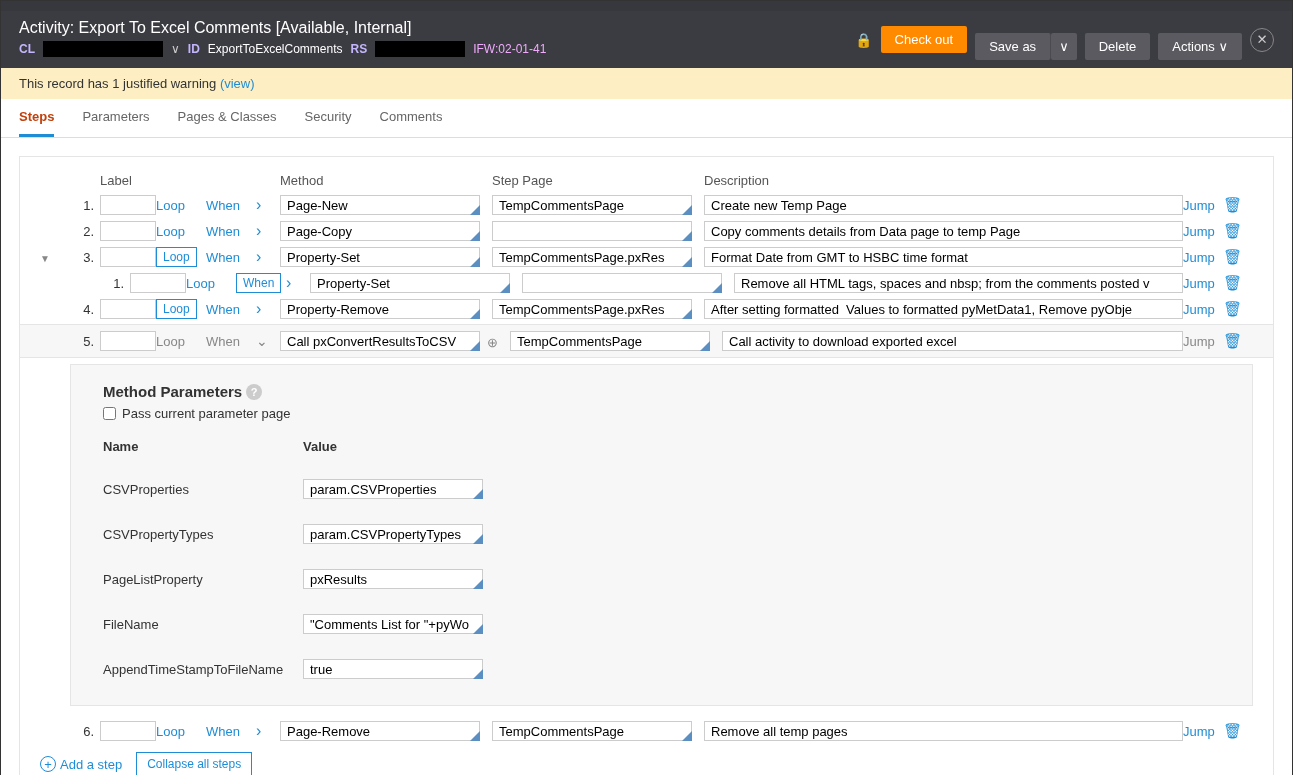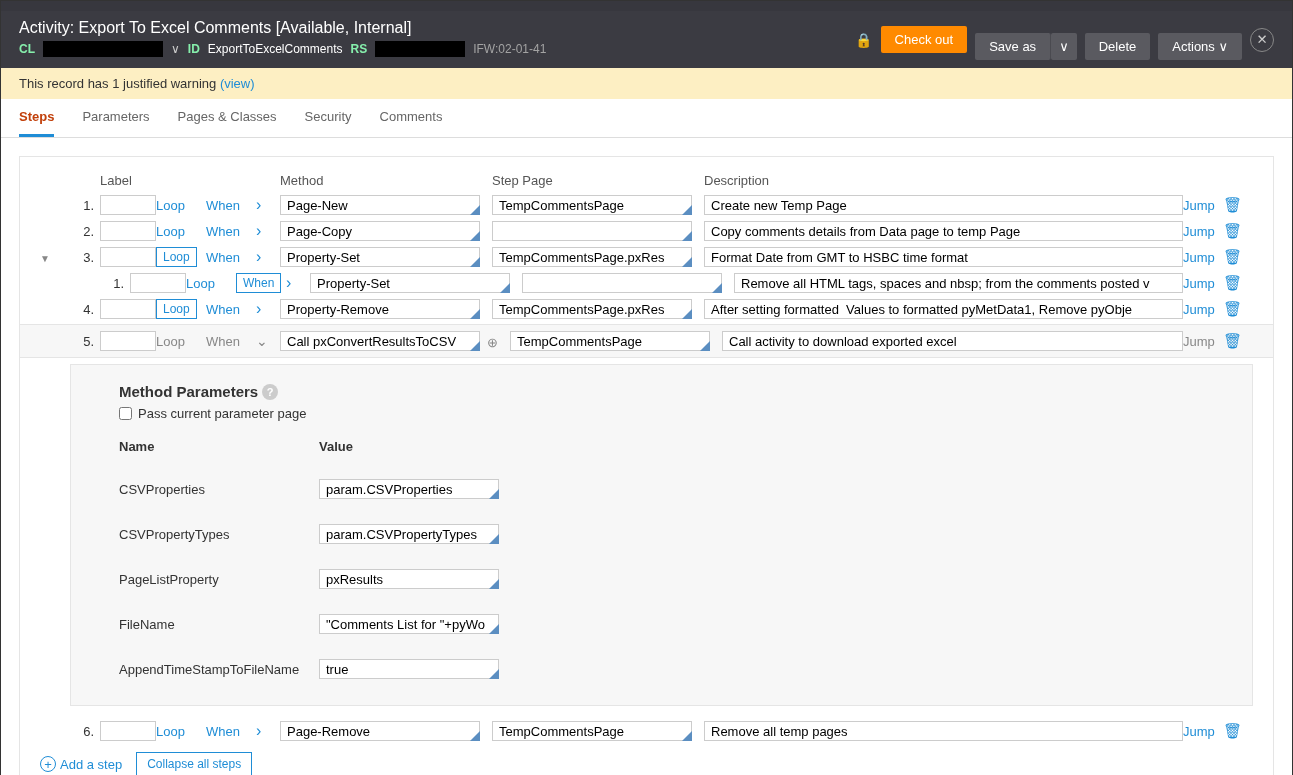--- a/index.html
+++ b/index.html
@@ -3,21 +3,21 @@
 <meta charset="utf-8">
 <style>
 * { box-sizing: border-box; margin: 0; padding: 0; }
 body { font-family: Arial, sans-serif; font-size: 13px; background: #fff; color: #333; }
 .window { border: 1px solid #333; }
 .topbar { background: #37373e; height: 10px; }
 .header { background: #3b3b42; color: #fff; padding: 8px 18px; display: flex; justify-content: space-between; align-items: flex-start; }
 .header-left { flex: 1; }
 .activity-title { font-size: 16px; font-weight: 300; color: #fff; margin-bottom: 4px; }
 .meta-line { font-size: 12px; display: flex; gap: 8px; align-items: center; color: #ccc; }
-.meta-label { color: #86efac; font-weight: bold; }
+.meta-label { color: #c4b5fd; font-weight: bold; }
 .redacted { background: #000; color: #000; display: inline-block; height: 16px; }
 .header-right { display: flex; gap: 8px; align-items: center; }
 .btn { border: none; padding: 6px 14px; font-size: 13px; cursor: pointer; border-radius: 2px; color: #fff; }
 .btn-orange { background: #ff8a00; }
 .btn-grey { background: #5a5a60; margin-top: 14px; }
 .btn-split { display: flex; }
 .btn-split .main { border-right: 1px solid #4a4a50; }
 .btn-split .caret { padding: 6px 8px; }
 .icon-btn { background: transparent; border: 1px solid #888; border-radius: 50%; width: 24px; height: 24px; color: #ccc; cursor: pointer; display: flex; align-items: center; justify-content: center; }
 .lock-icon { color: #ccc; font-size: 14px; }
@@ -42,21 +42,21 @@
 .col-del { width: 30px; }
 .step-row { display: flex; align-items: center; padding: 3px 0; }
 .text-input { border: 1px solid #ccc; padding: 3px 6px; font-size: 13px; width: 100%; height: 20px; }
 .link-style { color: #1f8dd6; cursor: pointer; font-size: 13px; }
 .link-box { color: #1f8dd6; border: 1px solid #1f8dd6; padding: 2px 6px; cursor: pointer; font-size: 12px; display: inline-block; }
 .link-flat { color: #888; font-size: 13px; }
 .caret-right { color: #1f8dd6; font-size: 16px; }
 .autocomplete { position: relative; }
 .ac-corner::after { content: ''; position: absolute; bottom: 0; right: 0; border: 5px solid transparent; border-right-color: #5b8ec1; border-bottom-color: #5b8ec1; }
 .expand-tri { color: #888; font-size: 10px; cursor: pointer; }
-.sub-panel { background: #f7f7f7; border: 1px solid #e5e5e5; margin: 6px 0 12px 30px; padding: 18px 48px; }
+.sub-panel { background: #f7f7f7; border: 1px solid #e5e5e5; margin: 6px 0 12px 30px; padding: 18px 32px; }
 .sub-panel h3 { font-size: 15px; font-weight: bold; display: flex; align-items: center; gap: 4px; margin-bottom: 6px; }
 .help-icon { background: #ccc; color: #fff; border-radius: 50%; width: 16px; height: 16px; font-size: 11px; display: inline-flex; align-items: center; justify-content: center; }
 .checkbox-row { display: flex; align-items: center; gap: 6px; margin-bottom: 18px; }
 .param-table { }
 .param-header { display: flex; font-weight: bold; margin-bottom: 10px; }
 .param-name { width: 200px; }
 .param-value { width: 200px; }
 .param-row { display: flex; align-items: center; margin-bottom: 8px; margin-top: 25px; }
 .footer-actions { display: flex; align-items: center; gap: 14px; margin-top: 8px; }
 .add-icon { border: 1.5px solid #1f8dd6; color: #1f8dd6; border-radius: 50%; width: 16px; height: 16px; display: inline-flex; align-items: center; justify-content: center; font-size: 13px; line-height: 1; }
@@ -76,21 +76,21 @@
   <div class="header-left">
     <div class="activity-title">Activity: Export To Excel Comments [Available, Internal]</div>
     <div class="meta-line">
       <span class="meta-label">CL</span>
       <span class="redacted" style="width:120px"></span>
       <span style="color:#ccc">∨</span>
       <span class="meta-label">ID</span>
       <span style="color:#fff">ExportToExcelComments</span>
       <span class="meta-label">RS</span>
       <span class="redacted" style="width:90px"></span>
-      <span style="color:#a3a3a3">IFW:02-01-41</span>
+      <span style="color:#f0abfc">IFW:02-01-41</span>
     </div>
   </div>
   <div class="header-right">
     <span class="lock-icon">🔒</span>
     <button class="btn btn-orange">Check out</button>
     <div class="btn-split">
       <button class="btn btn-grey main">Save as</button>
       <button class="btn btn-grey caret">∨</button>
     </div>
     <button class="btn btn-grey">Delete</button>

